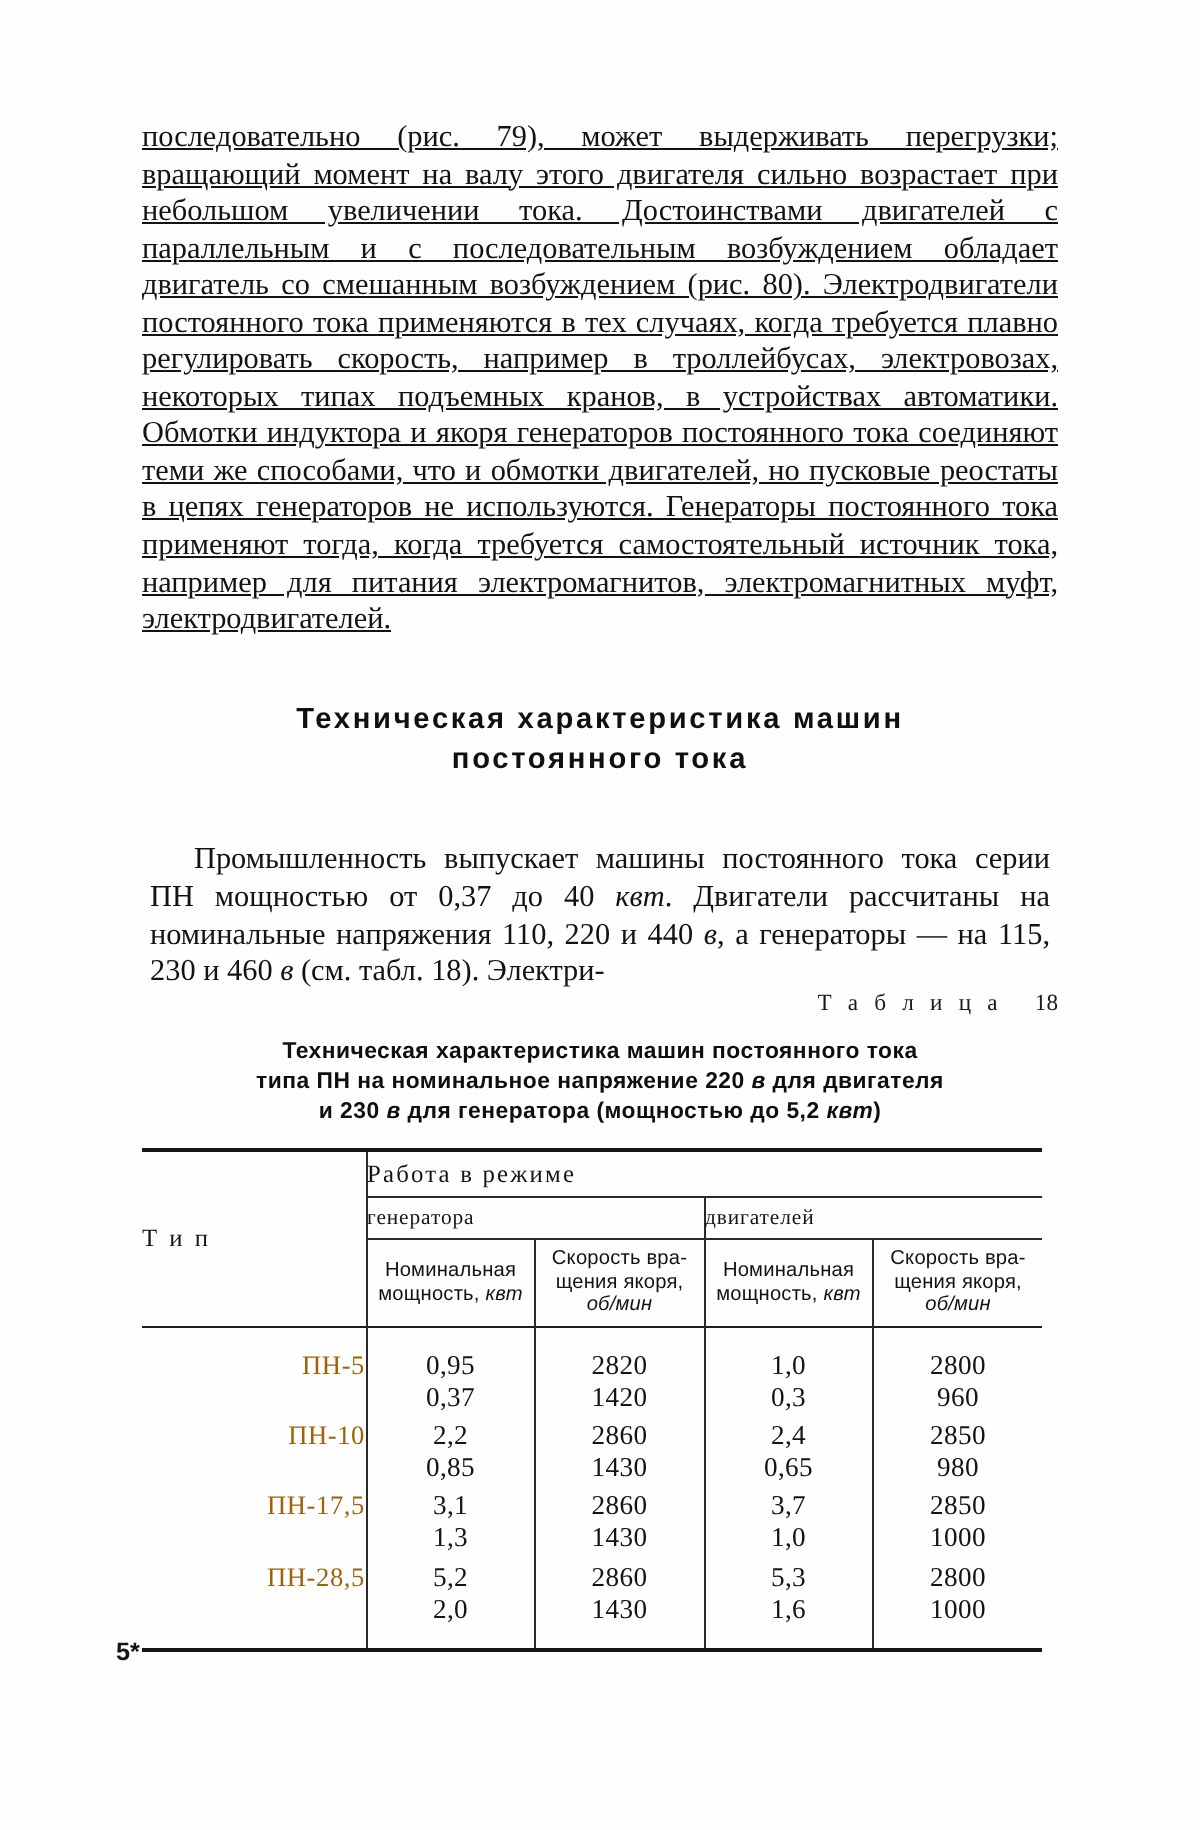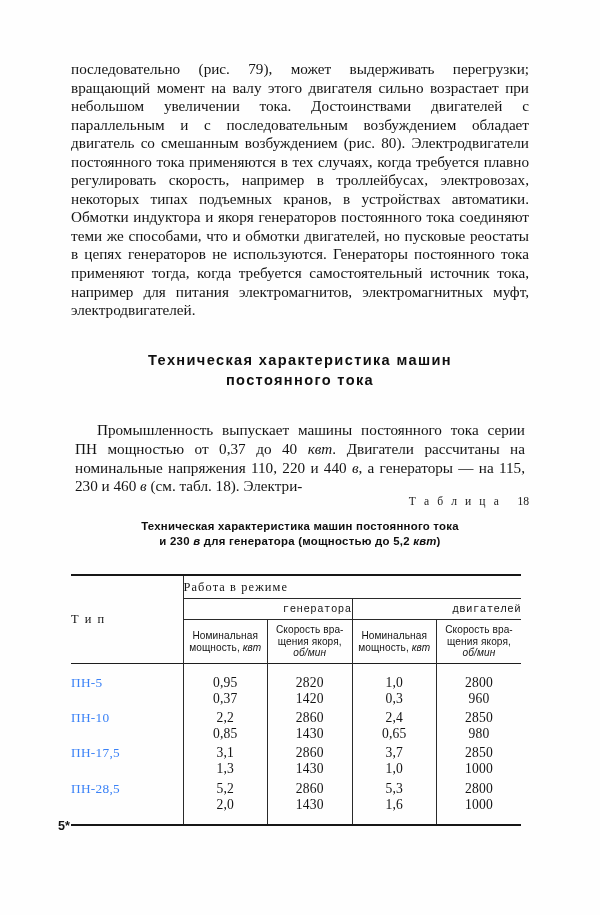--- a/index.html
+++ b/index.html
@@ -36,20 +36,21 @@
     font-size: 15.2px;
     line-height: 18.55px;
     text-align: justify;
     text-justify: inter-word;
     hyphens: manual;
     color: #131313;
   }
   .bodytext p {
     margin: 0;
     text-indent: 0;
+    text-decoration: underline;
   }
 
   
   .section-heading {
     position: absolute;
     left: 71px;
     top: 350px;
     width: 458px;
     text-align: center;
     font-family: "Liberation Sans", "DejaVu Sans", sans-serif;
@@ -149,25 +150,25 @@
   }
   .th-mode {
     font-family: "Liberation Serif", "DejaVu Serif", serif;
     font-size: 12.4px;
     letter-spacing: 1.1px;
     text-align: left;
     height: 22px;
     color: #141414;
   }
   .th-sub {
-    font-family: Liberation Mono, monospace;
+    font-family: Liberation Serif, serif;
     font-weight: bold;
     font-size: 10.7px;
     letter-spacing: .45px;
-    text-align: right;
+    text-align: left;
     height: 20px;
     color: #121212;
   }
   .th-type {
     font-size: 12.4px;
     letter-spacing: 1.5px;
     text-align: left;
     color: #141414;
   }
   .th-unit { height: 43px; padding: 0 3px; }
@@ -183,24 +184,24 @@
   td.cell {
     font-size: 13.6px;
     line-height: 16.1px;
     text-align: center;
     color: #131313;
     height: 16.1px;
     letter-spacing: .2px;
   }
   td.cell-type {
     font-size: 13.3px;
-    text-align: left;
+    text-align: right;
     padding-left: 30px;
     letter-spacing: .3px;
-    color: #3b82f6;
+    color: #a16207;
   }
   tr.first-of-pair td.cell { padding-top: 3px; }
   tr.spacer-top td { height: 8px; }
   tr.spacer-bot td { height: 11px; }
 
   
   .folio-left {
     position: absolute;
     left: 58px;
     top: 819px;
@@ -238,20 +239,21 @@
   <div class="intro">
     <p>Промышленность выпускает машины постоянного тока серии ПН мощностью от 0,37 до 40 <i>квт</i>. Двигатели рассчитаны на номинальные напряжения 110, 220 и 440 <i>в</i>, а генераторы — на 115, 230 и 460 <i>в</i> (см. табл. 18). Электри-</p>
   </div>
 
   <div class="table-number">
     <span class="sp">Т а б л и ц а</span><span class="num">18</span>
   </div>
 
   <div class="caption">
     <span class="ln">Техническая характеристика машин постоянного тока</span>
+    <span class="ln">типа ПН на номинальное напряжение 220 <i>в</i> для двигателя</span>
     <span class="ln">и 230 <i>в</i> для генератора (мощностью до 5,2 <i>квт</i>)</span>
   </div>
 
   <div class="table-wrap">
 
     <div class="rule-top"></div>
 
     <table class="data">
       <colgroup>
         <col class="c-type">

